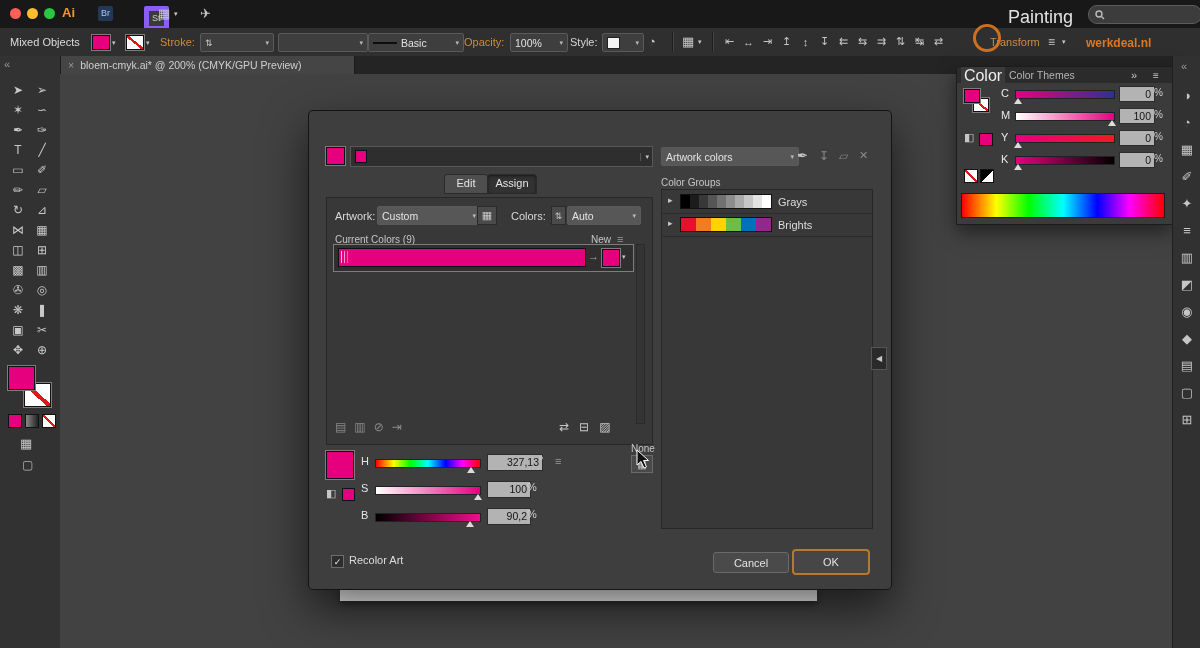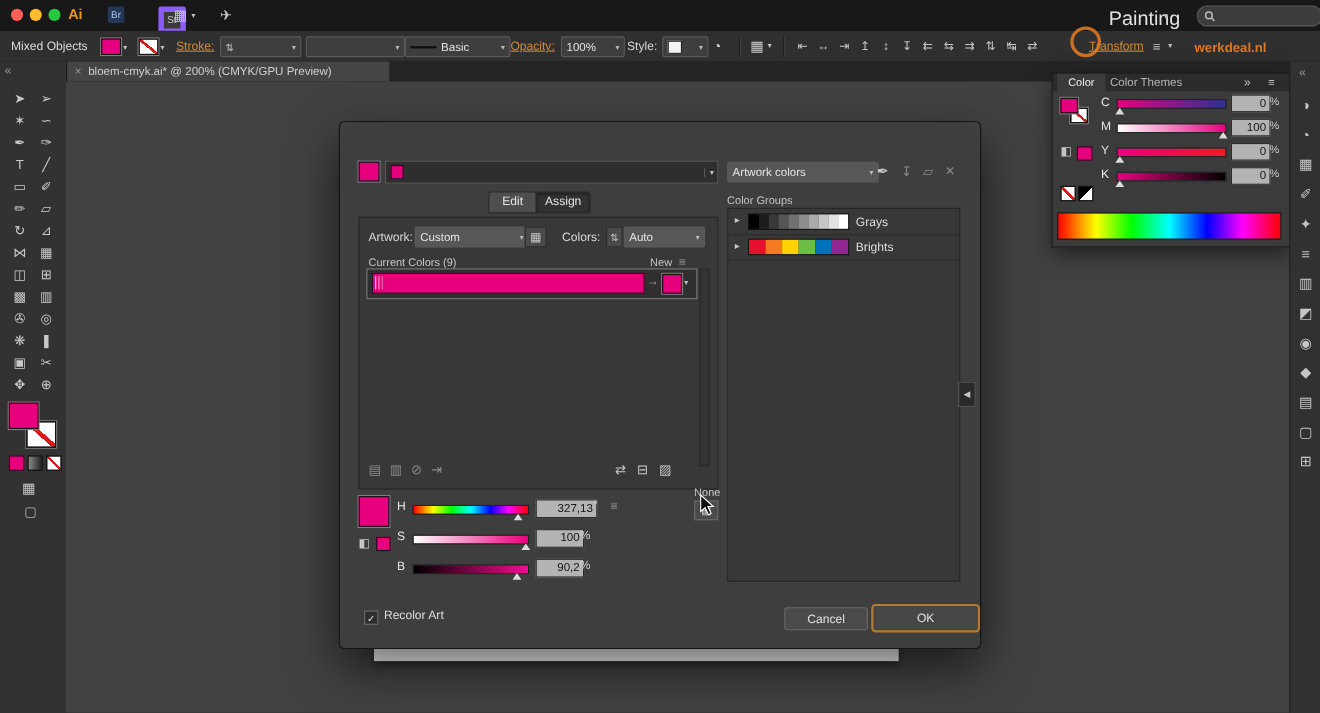--- a/index.html
+++ b/index.html
@@ -9,21 +9,21 @@
   .ico{display:flex;align-items:center;justify-content:center;color:#c6c6c6;}
   .dim{color:#8a8a8a;}
   
   .menubar{left:0;top:0;width:1200px;height:28px;background:#181818;border-bottom:1px solid #000;}
   .light{width:11px;height:11px;border-radius:50%;position:absolute;top:8px;}
   .badge{position:absolute;top:6px;height:15px;padding:0 3px;font-size:9px;line-height:15px;border-radius:2px;}
   .searchbox{position:absolute;top:5px;height:17px;border-radius:9px;background:#3c3c3c;border:1px solid #5c5c5c;display:flex;align-items:center;padding:0 6px;gap:4px;}
   .searchbox input{background:transparent;border:0;outline:0;color:#ddd;width:80px;font-size:11px;}
   
   .controlbar{left:0;top:28px;width:1200px;height:28px;background:#2f2f2f;border-bottom:1px solid #191919;}
-  .link{color:var(--accent);text-decoration:underline;}
+  .link{color:var(--accent);}
   .combo{position:absolute;background:#3e3e3e;border:1px solid #5a5a5a;border-radius:2px;height:17px;display:flex;align-items:center;padding:0 4px;gap:4px;font-size:10.5px;color:#e3e3e3;}
   .combo .caret{margin-left:auto;font-size:7px;color:#bbb;}
   .vsep{position:absolute;top:32px;width:1px;height:20px;background:#1e1e1e;border-right:1px solid #444;}
   .cb-ico{width:15px;font-size:11px;}
   
   .tabbar{left:60px;top:56px;width:1112px;height:18px;background:#242424;border-bottom:1px solid #1a1a1a;}
   .doctab{position:absolute;left:0;top:0;width:278px;height:18px;background:#454545;border-right:1px solid #1a1a1a;display:flex;align-items:center;gap:6px;padding:0 8px;font-size:10.5px;color:#cfcfcf;}
   
   .toolbar{left:0;top:56px;width:60px;height:592px;background:#323232;border-right:1px solid #1d1d1d;}
   .tools{position:absolute;left:6px;top:24px;display:grid;grid-template-columns:24px 24px;grid-auto-rows:20px;}
@@ -243,21 +243,21 @@
     <span class="abs ico" style="left:20px;top:380px;font-size:13px">▦</span>
     <span class="abs ico" style="left:22px;top:402px;font-size:12px;color:#b5b5b5">▢</span>
   </div>
 
   <div class="abs" style="left:60px;top:74px;width:1112px;height:574px;background:#424242">
     <div class="abs" style="left:280px;top:514px;width:477px;height:13px;background:#ffffff;box-shadow:0 3px 7px rgba(0,0,0,.45)"></div>
   </div>
 
   <div class="abs" style="left:956px;top:66px;width:216px;height:158px;box-shadow:0 8px 18px rgba(0,0,0,.5)">
     <div class="abs" style="left:0;top:0;width:216px;height:17px;background:#2b2b2b;border:1px solid #1c1c1c;border-radius:3px 3px 0 0">
-      <span class="abs" style="left:4px;top:0;width:44px;height:17px;background:#3b3b3b;color:#efefef;font-size:10px;text-align:center;line-height:17px">Color</span>
+      <span class="abs" style="left:4px;top:0;width:44px;height:17px;background:#3b3b3b;color:#efefef;font-size:16px;text-align:center;line-height:17px">Color</span>
       <span class="abs" style="left:52px;top:2px;color:#b5b5b5;font-size:10.5px">Color Themes</span>
       <span class="abs ico" style="left:174px;top:2px;font-size:11px">»</span>
       <span class="abs ico" style="left:196px;top:3px;font-size:10px">≡</span>
     </div>
     <div class="abs" style="left:0;top:17px;width:216px;height:141px;background:#3b3b3b;border:1px solid #1c1c1c;border-top:0">
       <span class="abs sw-frame slash" style="left:16px;top:15px;width:14px;height:12px"></span>
       <span class="abs sw-frame" style="left:7px;top:6px;width:14px;height:12px;background:var(--magenta)"></span>
       <span class="abs ico" style="left:7px;top:48px;font-size:11px">◧</span>
       <span class="abs" style="left:22px;top:50px;width:12px;height:11px;background:var(--magenta);border:1px solid #111"></span>
       <span class="abs slash" style="left:7px;top:86px;width:12px;height:12px;border:1px solid #111"></span>
@@ -434,21 +434,21 @@
     <div class="abs valbox" style="left:178px;top:397px;width:36px;height:15px">90,2</div>
     <span class="abs" style="left:218px;top:397px;color:#cfcfcf">%</span>
 
     <span class="abs" style="left:322px;top:332px;font-size:10px;color:#c6c6c6">None</span>
     <span class="abs ico" style="left:322px;top:344px;width:20px;height:16px;background:#4a4a4a;border:1px solid #6a6a6a;font-size:10px">▦</span>
 
     <span class="abs ico" style="left:22px;top:444px;width:11px;height:11px;background:#2d2d2d;border:1px solid #6e6e6e;font-size:9px;color:#e8e8e8">✓</span>
     <span class="abs" style="left:40px;top:443px">Recolor Art</span>
 
     <button class="btn" style="left:404px;top:441px;width:76px;height:21px">Cancel</button>
-    <button class="btn primary" style="left:483px;top:438px;width:99px;height:26px">OK</button>
+    <button class="btn primary" style="left:483px;top:438px;width:78px;height:26px">OK</button>
   </div>
 
   <span class="abs ico" style="left:871px;top:347px;width:14px;height:21px;background:#2a2a2a;border:1px solid #555;font-size:8px">◀</span>
 
   <svg class="abs" style="left:636px;top:449px;z-index:99" width="15" height="21" viewBox="0 0 15 21">
     <polygon points="1,1 1,16 5,12.5 8,19 10.5,17.8 7.5,11.5 12.5,11.5" fill="#111" stroke="#fff" stroke-width="1"></polygon>
   </svg>
 
 </div>
 

